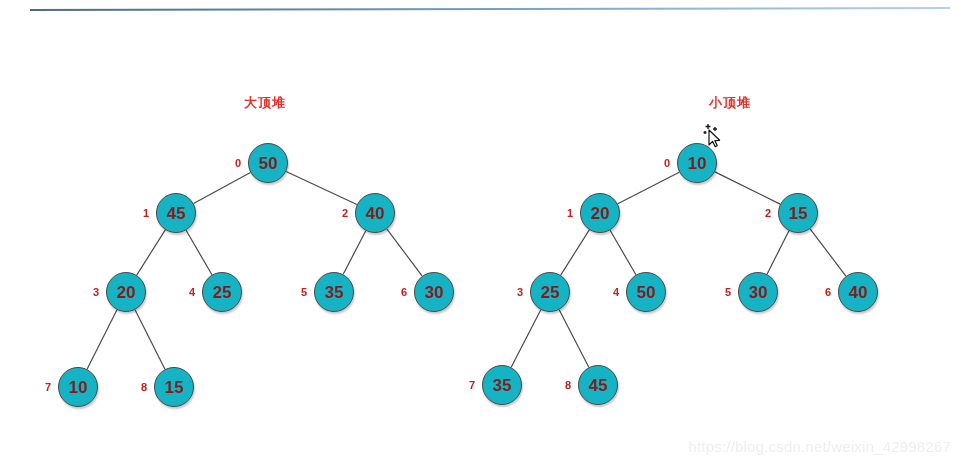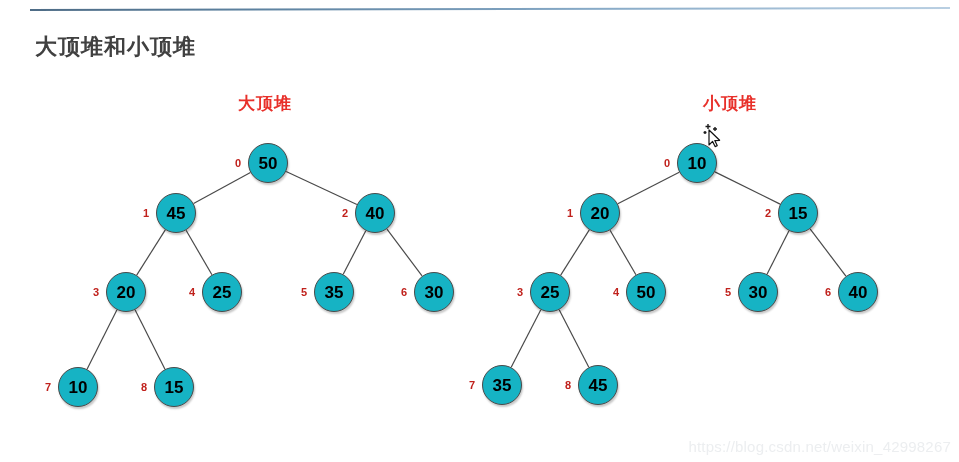--- a/index.html
+++ b/index.html
@@ -32,21 +32,21 @@
     left: 35px;
     top: 32px;
     font-size: 22px;
     font-weight: bold;
     color: #404040;
     letter-spacing: 1px;
     white-space: nowrap;
   }
   .tree-caption {
     position: absolute;
-    font-size: 17px;
+    font-size: 13px;
     font-weight: bold;
     color: #e8302a;
     letter-spacing: 1px;
     transform: translate(-50%, -50%);
     white-space: nowrap;
   }
   .tree-svg {
     position: absolute;
     left: 0;
     top: 0;
@@ -60,21 +60,21 @@
     height: 40px;
     margin-left: -20px;
     margin-top: -20px;
     border-radius: 50%;
     background: #16b3c4;
     border: 1.6px solid #4a4a4a;
     box-shadow: 1px 2px 2px rgba(0,0,0,0.22);
     display: flex;
     align-items: center;
     justify-content: center;
-    color: #000000;
+    color: #7f1d1d;
     font-size: 17px;
     font-weight: bold;
     line-height: 1;
     box-sizing: border-box;
   }
   .node-index {
     position: absolute;
     font-size: 11px;
     font-weight: bold;
     color: #c0211c;
@@ -97,21 +97,20 @@
     pointer-events: none;
   }
 </style>
 </head>
 <body>
 
 <div id="slide">
 
   <div id="top-rule"></div>
 
-  <div id="page-title">大顶堆和小顶堆</div>
 
   <svg class="tree-svg" id="edges-layer" viewBox="0 0 959 462" preserveAspectRatio="none">
       <line x1="250.43" y1="172.55" x2="193.57" y2="203.45" stroke="#4a4a4a" stroke-width="1.2"></line>
       <line x1="286.12" y1="171.47" x2="356.88" y2="204.53" stroke="#4a4a4a" stroke-width="1.2"></line>
       <line x1="165.30" y1="229.90" x2="136.70" y2="275.10" stroke="#4a4a4a" stroke-width="1.2"></line>
       <line x1="186.06" y1="230.28" x2="211.94" y2="274.72" stroke="#4a4a4a" stroke-width="1.2"></line>
       <line x1="365.79" y1="230.75" x2="343.21" y2="274.25" stroke="#4a4a4a" stroke-width="1.2"></line>
       <line x1="386.97" y1="229.02" x2="422.03" y2="275.98" stroke="#4a4a4a" stroke-width="1.2"></line>
       <line x1="116.98" y1="309.85" x2="87.02" y2="369.15" stroke="#4a4a4a" stroke-width="1.2"></line>
       <line x1="135.02" y1="309.85" x2="164.98" y2="369.15" stroke="#4a4a4a" stroke-width="1.2"></line>

